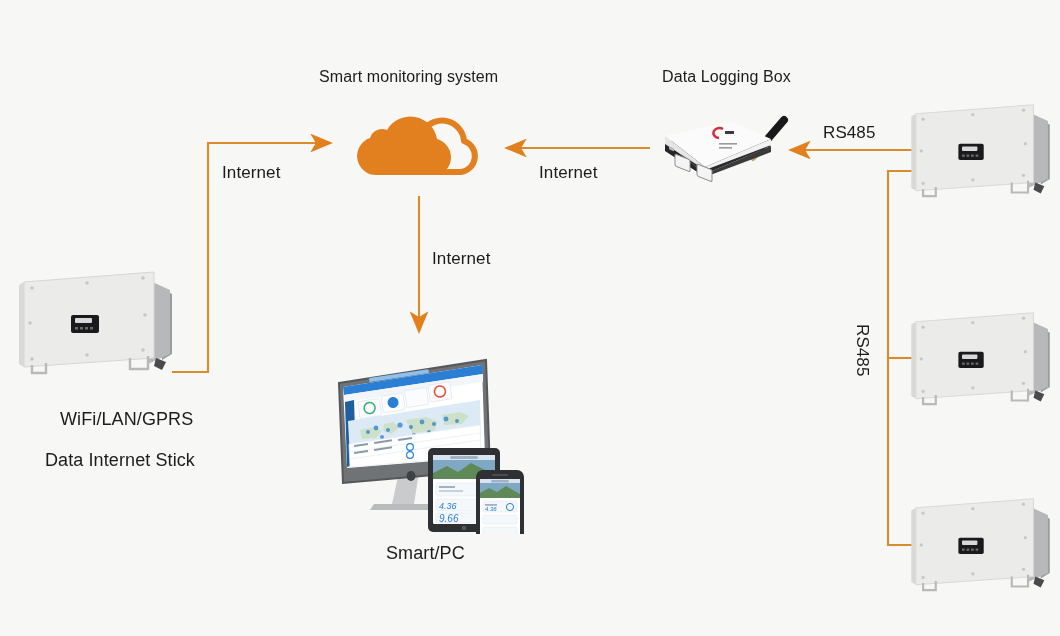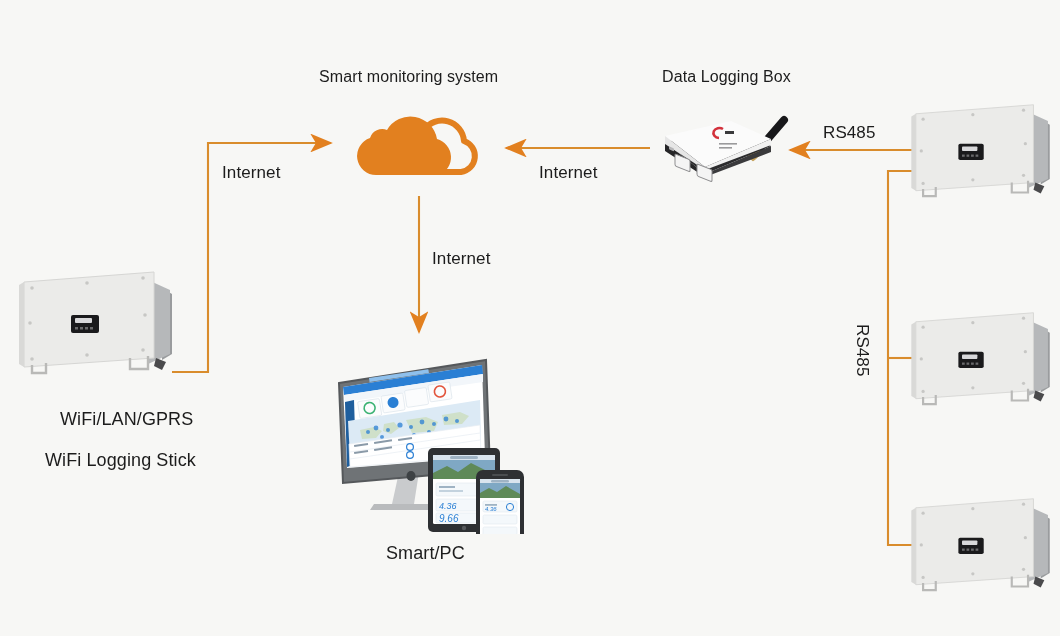--- a/index.html
+++ b/index.html
@@ -346,17 +346,17 @@
   <div class="label edge-label" style="left:539px; top:163px;">Internet</div>
 
   <div class="label edge-label" style="left:432px; top:249px;">Internet</div>
 
   <div class="label edge-label" style="left:823px; top:123px;">RS485</div>
 
   <div class="label vert-label" style="left:872px; top:324px;">RS485</div>
 
   <div class="label node-label" style="left:45px; top:409px;margin-left:15px;">WiFi/LAN/GPRS</div>
 
-  <div class="label node-label" style="left:45px; top:450px;">WiFi Logging Stick</div>
+  <div class="label node-label" style="left:45px; top:450px;">Data Internet Stick</div>
 
   <div class="label node-label" style="left:386px; top:543px;">Smart/PC</div>
 
 </div>
 
 </body></html>

